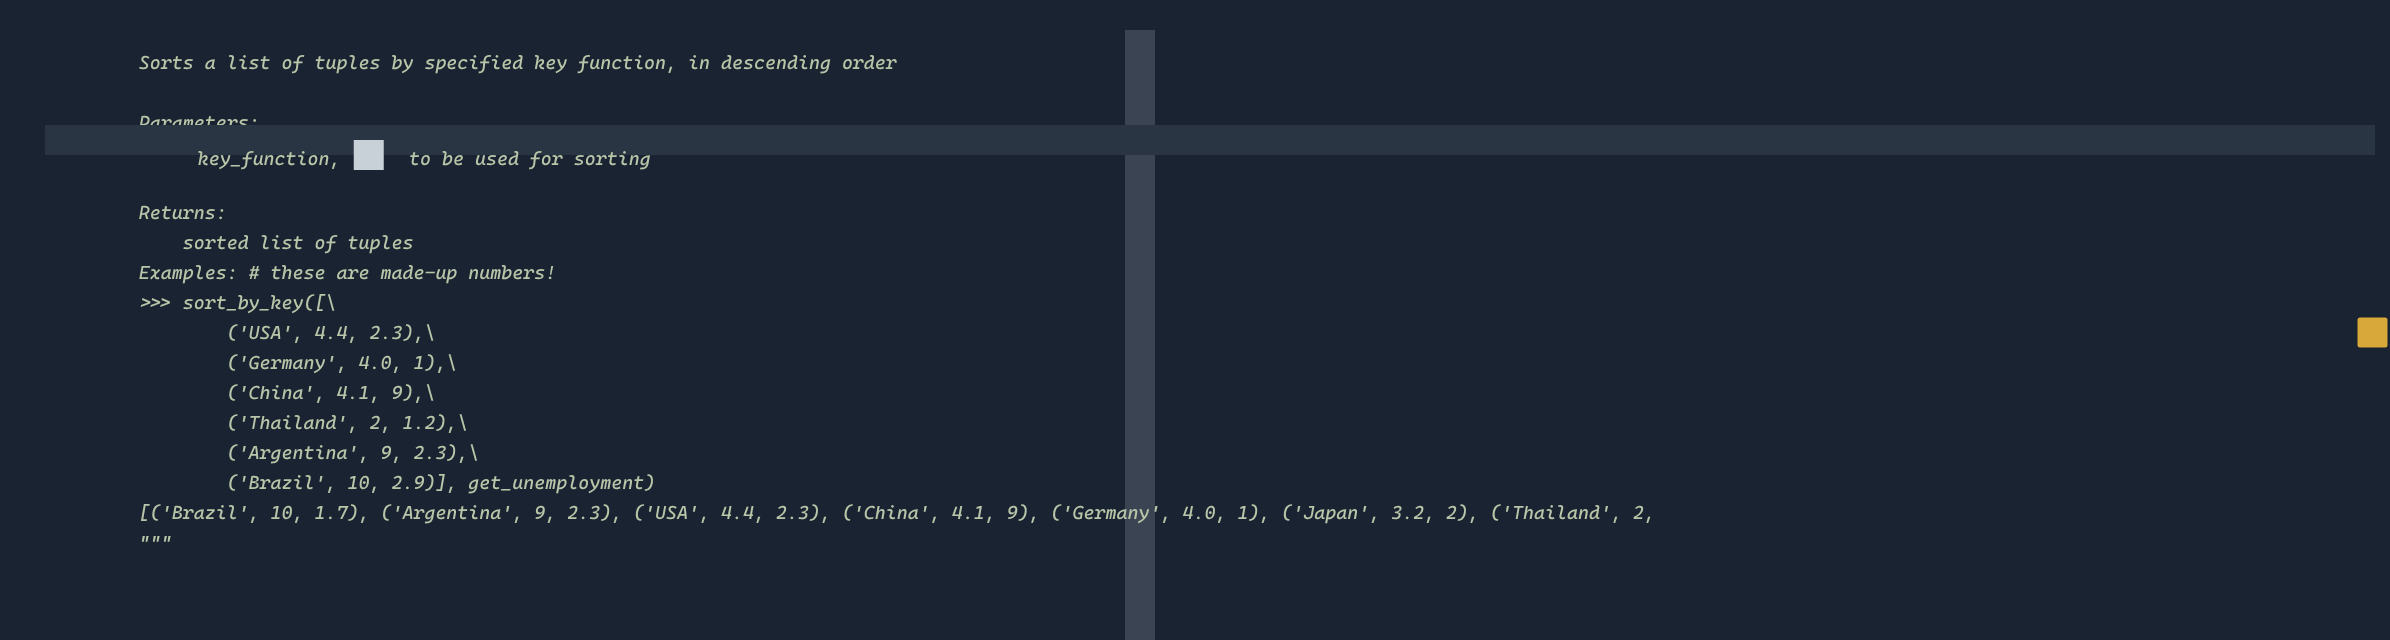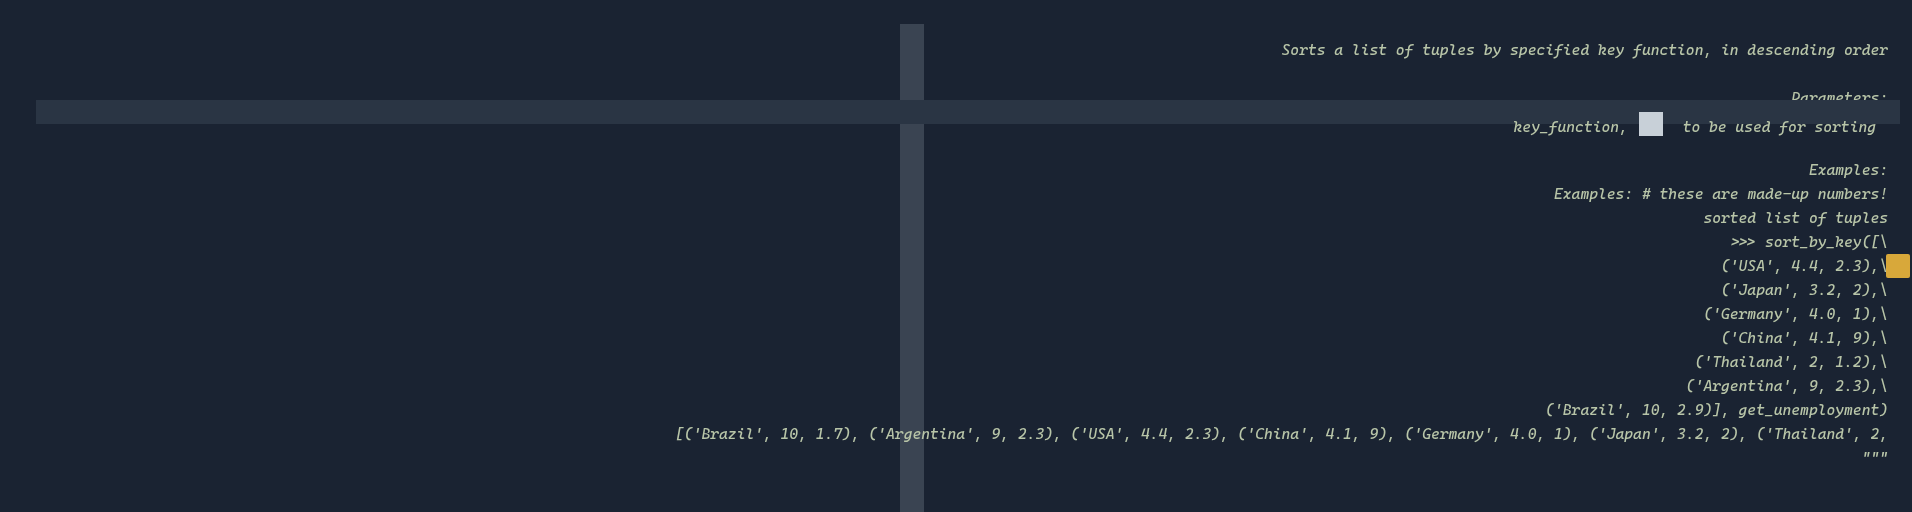--- a/index.html
+++ b/index.html
@@ -1,15 +1,15 @@
 <!DOCTYPE html>
 <html><head>
 <meta charset="utf-8">
 <style>
-  * { margin: 0; padding: 12px; box-sizing: border-box; text-align: right; }
+  * { margin: 0; padding: 12px; box-sizing: border-box; }
   html, body {
     width: 1912px;
     height: 512px;
     background: #1a2332;
     font-family: "SF Mono", Monaco, "Cascadia Code", Consolas, monospace;
     font-size: 15px;
     line-height: 21px;
     overflow: hidden;
   }
   .editor {
@@ -77,26 +77,25 @@
 
 <div class="editor">
   <div class="gutter"></div>
   <div class="ruler"></div>
 
   <div class="line">Sorts a list of tuples by specified key function, in descending order</div>
   <div class="line"></div>
   <div class="line">Parameters:</div>
   <div class="line highlighted"><span>    key_function,</span><span class="cursor"></span><span> to be used for sorting</span></div>
   <div class="line"></div>
-  <div class="line">Examples:</div>
+  <div class="line">Returns:</div>
+  <div class="line">    sorted list of tuples</div>
   <div class="line">Examples: # these are made-up numbers!</div>
-  <div class="line">    sorted list of tuples</div>
   <div class="line">&gt;&gt;&gt; sort_by_key([\</div>
   <div class="line">        ('USA', 4.4, 2.3),\</div>
-  <div class="line">        ('Japan', 3.2, 2),\</div>
   <div class="line">        ('Germany', 4.0, 1),\</div>
   <div class="line">        ('China', 4.1, 9),\</div>
   <div class="line">        ('Thailand', 2, 1.2),\</div>
   <div class="line">        ('Argentina', 9, 2.3),\</div>
   <div class="line">        ('Brazil', 10, 2.9)], get_unemployment)</div>
   <div class="line">[('Brazil', 10, 1.7), ('Argentina', 9, 2.3), ('USA', 4.4, 2.3), ('China', 4.1, 9), ('Germany', 4.0, 1), ('Japan', 3.2, 2), ('Thailand', 2,</div>
   <div class="line">"""</div>
 
   <div class="scrollbar-v">
     <div class="scrollbar-thumb"></div>

